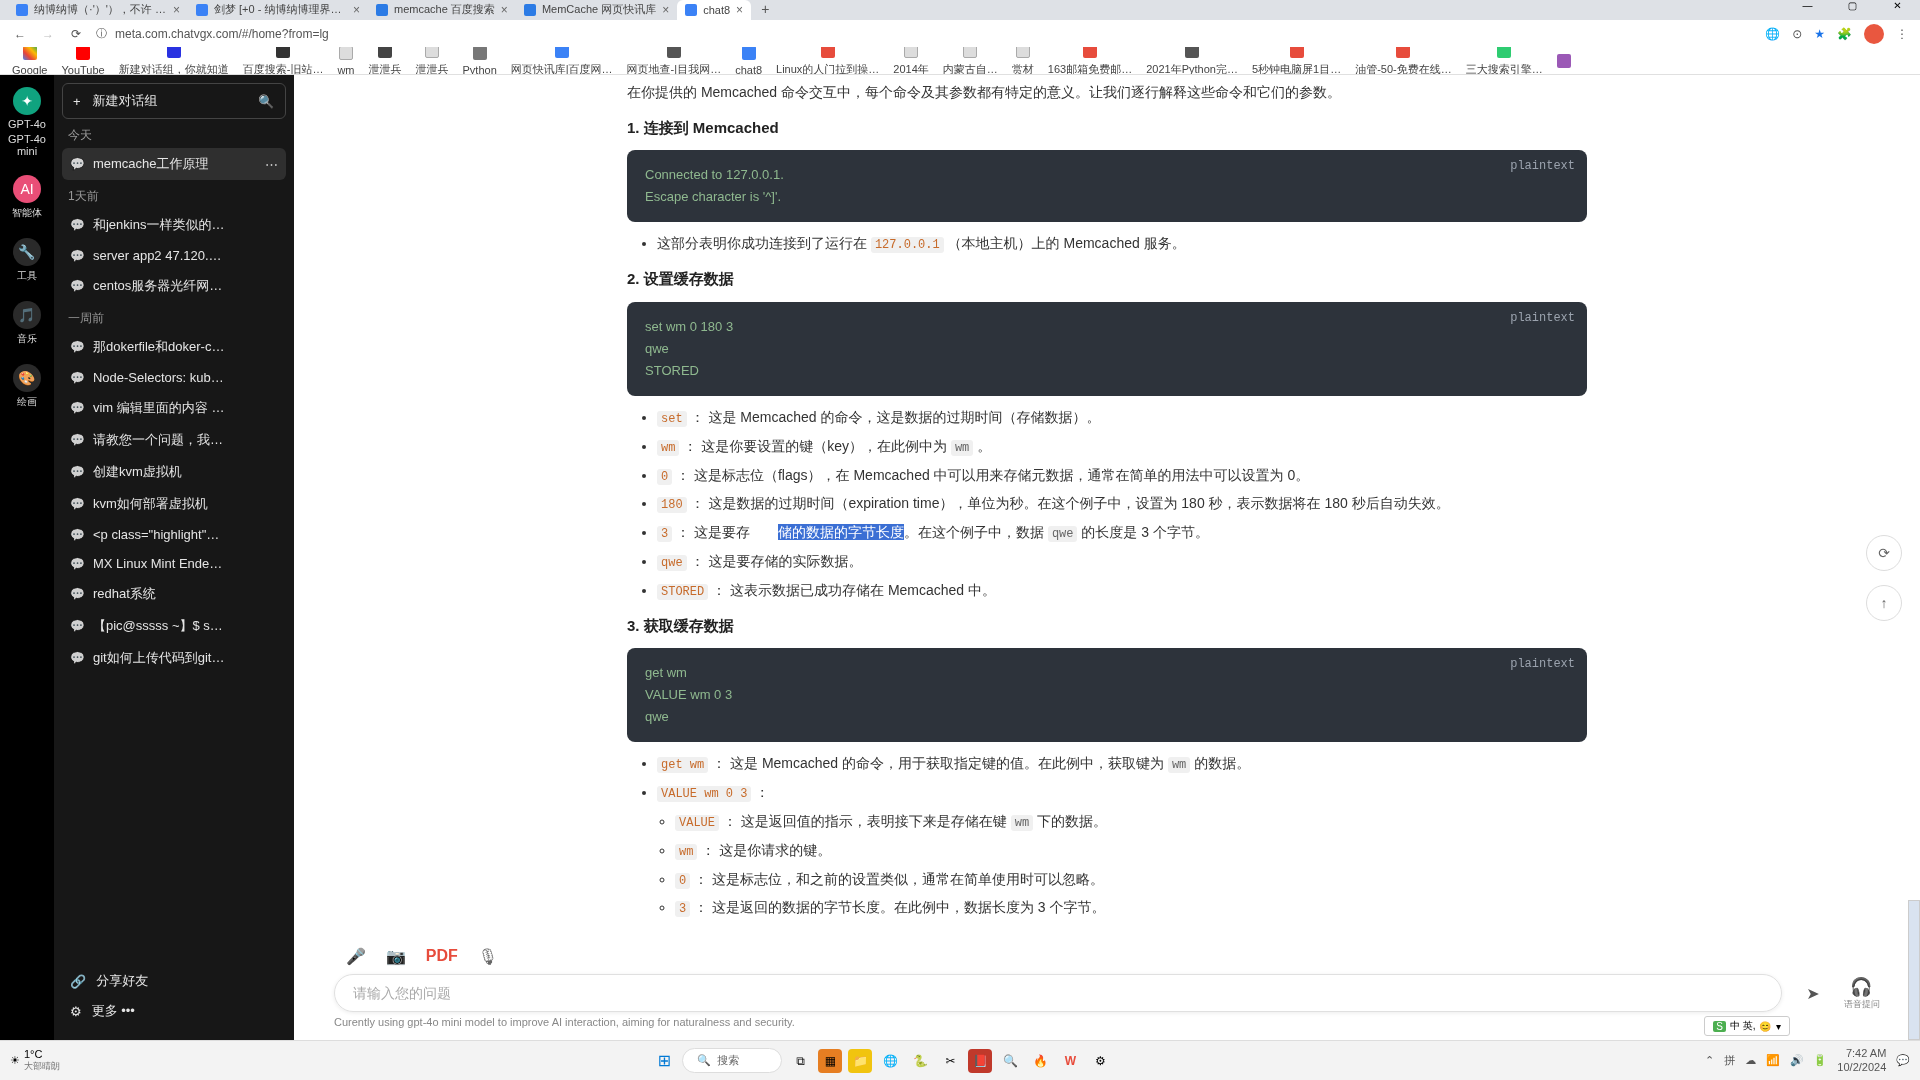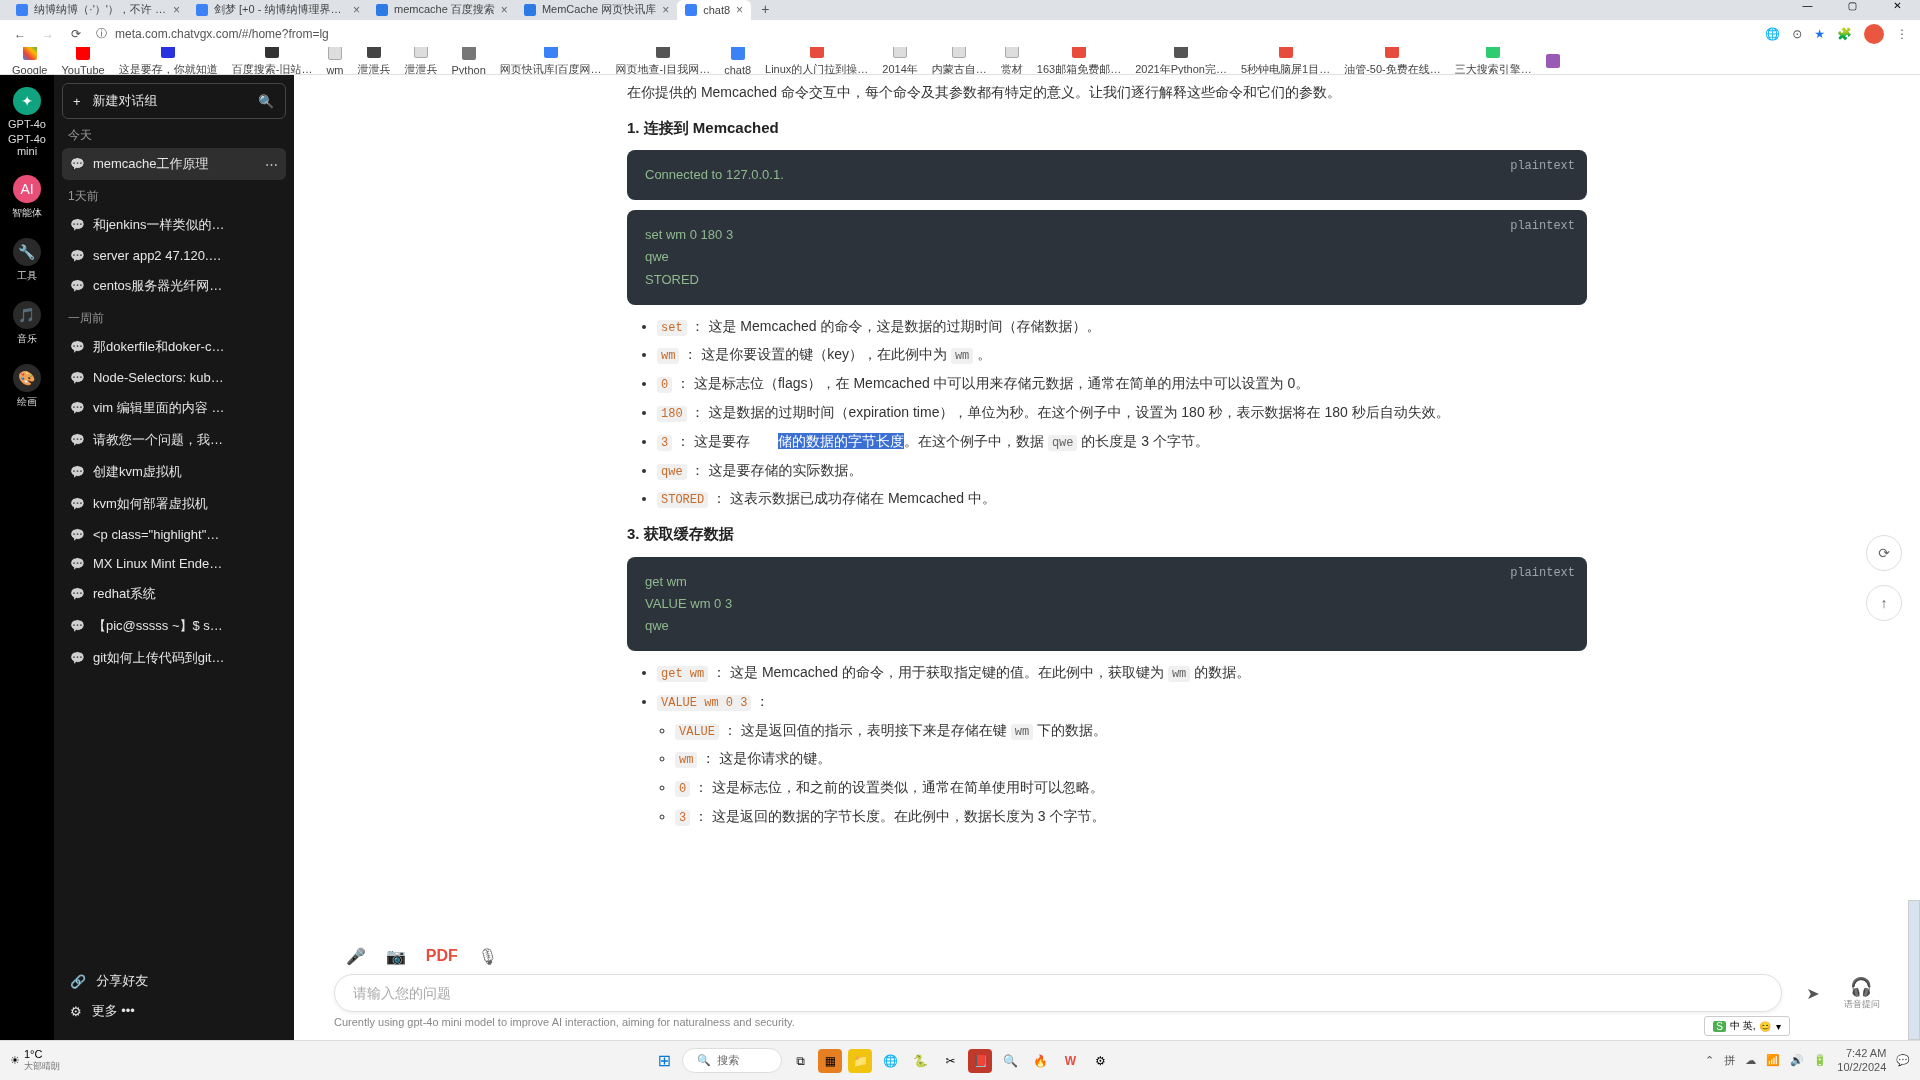--- a/index.html
+++ b/index.html
@@ -149,21 +149,21 @@
   <div class="bookmark">
       <span class="bm-icon" style="background:linear-gradient(45deg,#4285f4,#ea4335,#fbbc05,#34a853)"></span>
       <span>Google</span>
     </div>
   <div class="bookmark">
       <span class="bm-icon" style="background:#ff0000"></span>
       <span>YouTube</span>
     </div>
   <div class="bookmark">
       <span class="bm-icon" style="background:#2932e1"></span>
-      <span>这是要存，你就知道</span>
+      <span>新建对话组，你就知道</span>
     </div>
   <div class="bookmark">
       <span class="bm-icon" style="background:#333"></span>
       <span>百度搜索-旧站…</span>
     </div>
   <div class="bookmark">
       <span class="bm-icon" style="background:#ddd;border:1px solid #aaa"></span>
       <span>wm</span>
     </div>
   <div class="bookmark">
@@ -342,21 +342,26 @@
     </div>
   </div>
 
   <div class="main-content">
     <div class="article">
       <p>在你提供的 Memcached 命令交互中，每个命令及其参数都有特定的意义。让我们逐行解释这些命令和它们的参数。</p>
       <h3>1. 连接到 Memcached</h3>
       <div class="code-block">
         <span class="code-lang">plaintext</span>
         <div class="code-line" style="color:#8fb98f">Connected to 127.0.0.1.</div>
-      </div>
+        <div class="code-line" style="color:#8fb98f">Escape character is '^]'.</div>
+      </div>
+      <ul>
+        <li><span>这部分表明你成功连接到了运行在 </span><code class="inline kw">127.0.0.1</code><span> （本地主机）上的 Memcached 服务。</span></li>
+      </ul>
+      <h3>2. 设置缓存数据</h3>
       <div class="code-block">
         <span class="code-lang">plaintext</span>
         <div class="code-line" style="color:#8fb98f">set wm 0 180 3</div>
         <div class="code-line" style="color:#8fb98f">qwe</div>
         <div class="code-line" style="color:#8fb98f">STORED</div>
       </div>
       <ul>
         <li><code class="inline kw">set</code><span> ： 这是 Memcached 的命令，这是数据的过期时间（存储数据）。</span></li>
         <li><code class="inline kw">wm</code><span> ： 这是你要设置的键（key），在此例中为 </span><code class="inline">wm</code><span> 。</span></li>
         <li><code class="inline kw">0</code><span> ： 这是标志位（flags），在 Memcached 中可以用来存储元数据，通常在简单的用法中可以设置为 0。</span></li>

